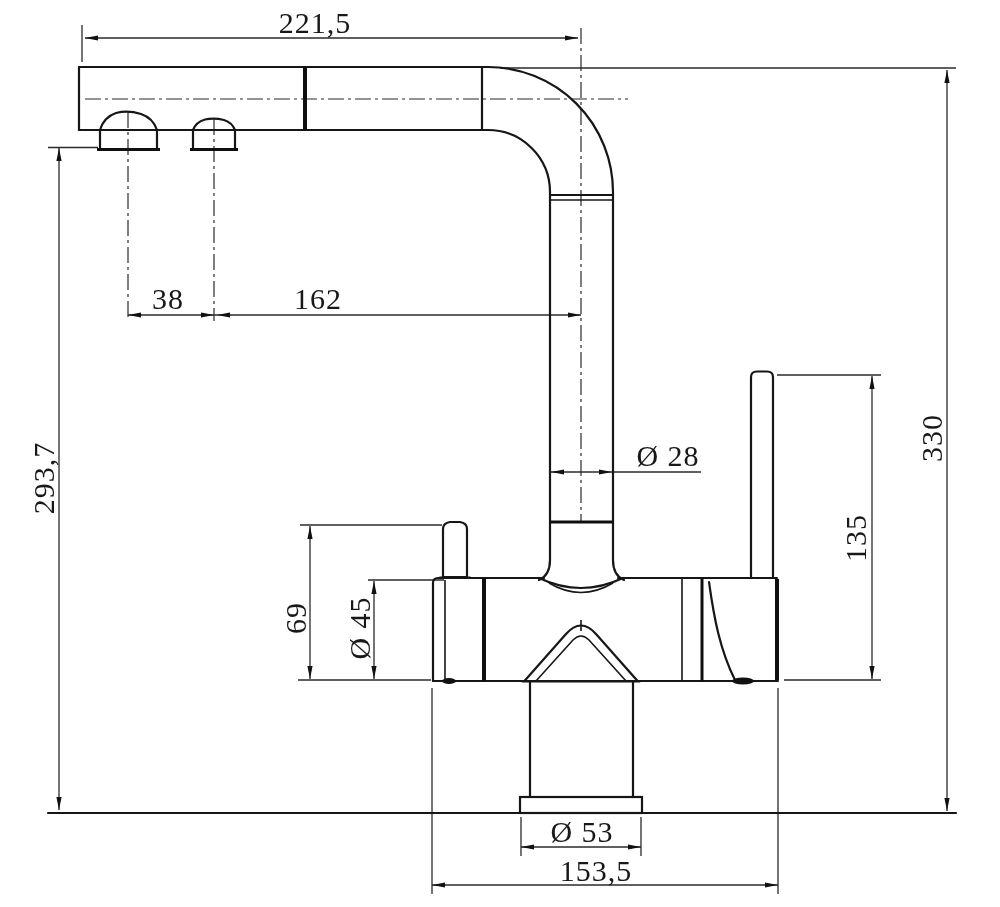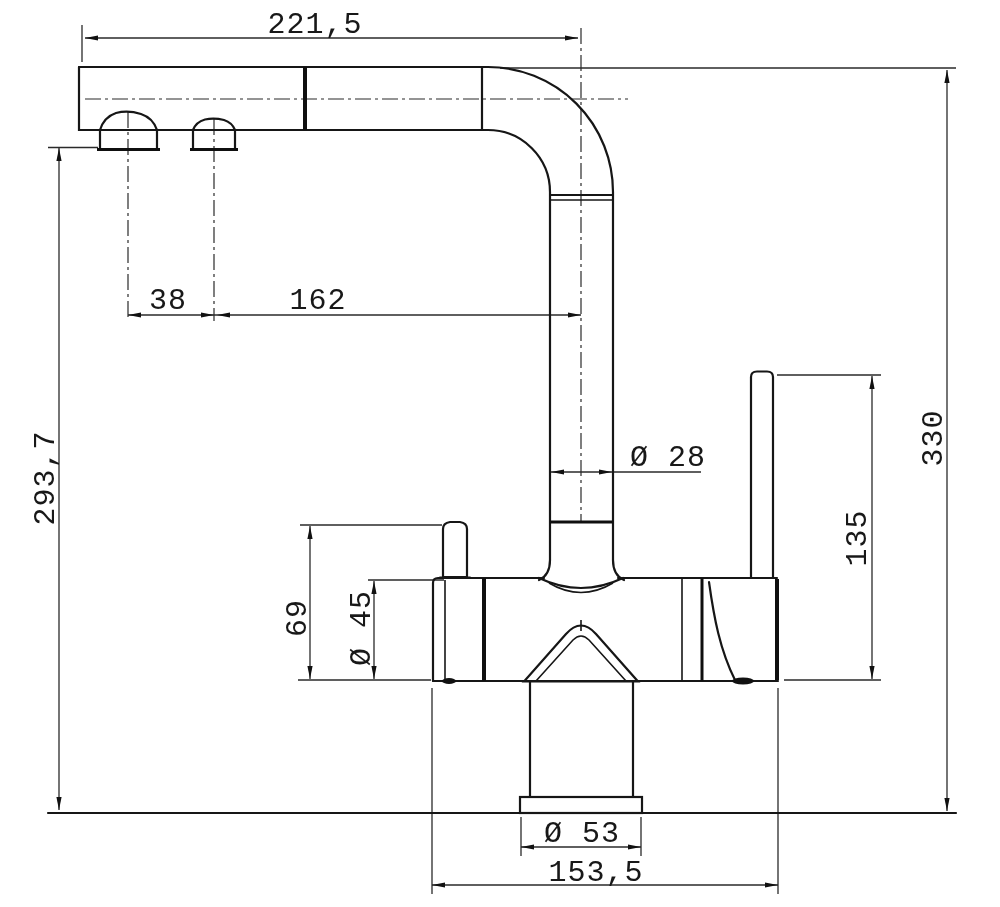--- a/index.html
+++ b/index.html
@@ -1,17 +1,17 @@
 <!DOCTYPE html>
 <html><head>
 <meta charset="utf-8">
 <style>
   html,body{margin:0;padding:0;background:#ffffff;}
   .stage{position:relative;width:1000px;height:907px;background:#fff;overflow:hidden;
-         font-family:Liberation Mono, monospace;}
+         font-family:Liberation Serif, serif;}
   svg{position:absolute;left:0;top:0;}
   .thin{stroke:#2a2a2a;stroke-width:1.3;fill:none;}
   .cl{stroke:#2a2a2a;stroke-width:1.2;fill:none;stroke-dasharray:16 4 3 4;}
   .o{stroke:#161616;stroke-width:2.2;fill:none;stroke-linecap:round;}
   .o2{stroke:#161616;stroke-width:1.6;fill:none;}
   .oj{stroke:#0f0f0f;stroke-width:4;fill:none;}
   .oj3{stroke:#0f0f0f;stroke-width:3;fill:none;}
   .arr{fill:#111;stroke:none;}
   text{fill:#181818;font-size:30px;letter-spacing:1px;}
 </style>

